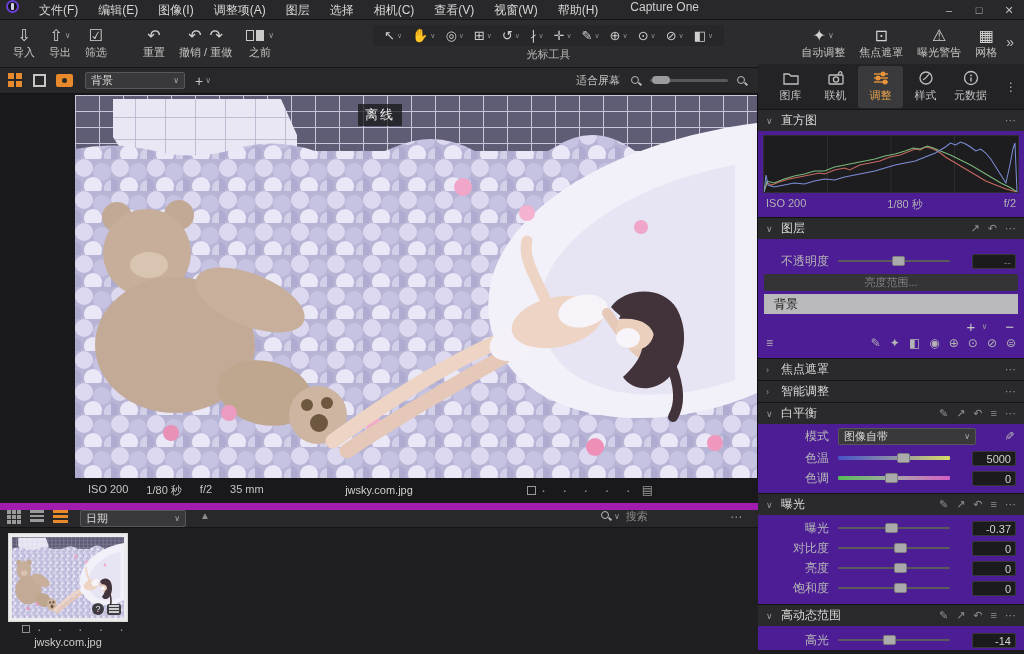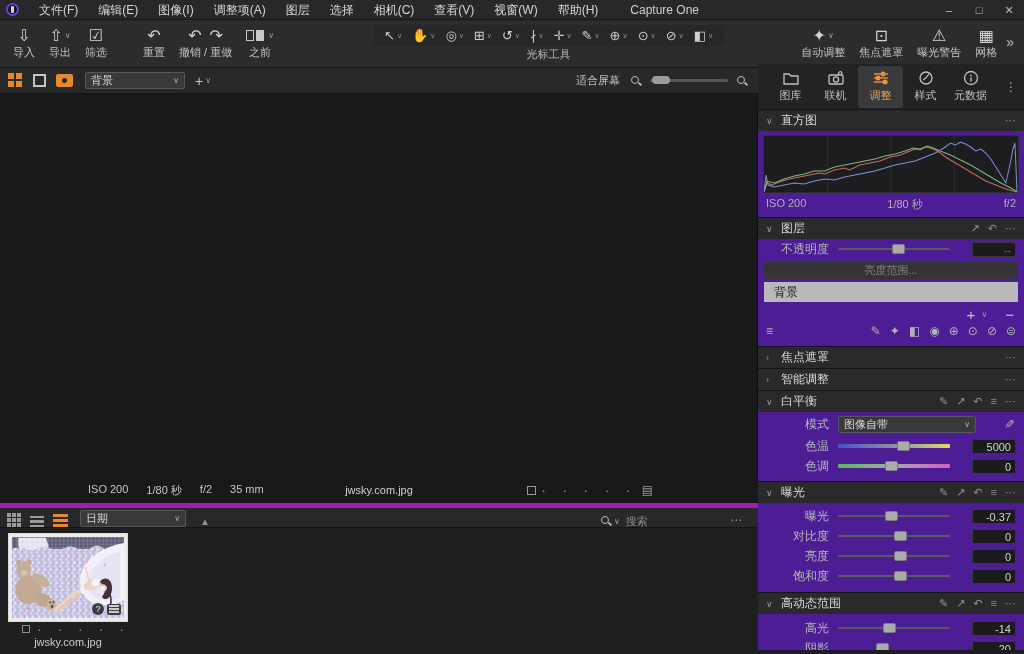--- a/index.html
+++ b/index.html
@@ -2,21 +2,21 @@
 <html><head>
 <meta charset="utf-8">
 <style>
   *{box-sizing:border-box;margin:0;padding:0;-webkit-user-select:none}
   html,body{background:#111;}
   #app{position:relative;width:1024px;height:654px;background:#1d1d1f;overflow:hidden;
        font-family:"Liberation Sans","DejaVu Sans",sans-serif;color:#c8c8c8;font-size:12px}
 
   
   .menubar{position:absolute;left:0;top:0;width:1024px;height:20px;background:#28282a;
-           display:flex;align-items:center;border-bottom:1px solid #161618}
+           display:flex;align-items:flex-start;border-bottom:1px solid #161618}
   .logo{width:13px;height:13px;border-radius:50%;margin:0 10px 0 6px;
         background:#141414;border:2px solid #6a3fd8;position:relative;flex:none}
   .logo::after{content:"";position:absolute;left:3px;top:1px;width:3px;height:7px;background:#cfcfe8;border-radius:1px}
   .menu-item{padding:0 10px;color:#d6d6d6;cursor:default;line-height:20px}
   .app-title{margin-left:22px;color:#cfcfcf}
   .win-btns{margin-left:auto;display:flex}
   .win-btn{width:30px;text-align:center;color:#bdbdbd;font-size:11px;line-height:20px}
 
   
   .toolbar{position:absolute;left:0;top:20px;width:1024px;height:48px;background:#2c2c2e;
@@ -74,21 +74,21 @@
                color:#c6c6c6;font-size:11px}
   .vi-exif{display:flex;gap:0;margin-left:88px}
   .vi-exif span{margin-right:18px}
   .vi-name{position:absolute;left:0;width:758px;text-align:center;color:#d0d0d0;pointer-events:none}
   .vi-right{margin-left:auto;margin-right:105px;display:flex;align-items:center;gap:5px;color:#9a9a9a;z-index:2}
   .vi-sq{width:9px;height:9px;border:1.5px solid #9a9a9a}
   .vi-dots{letter-spacing:6px;font-size:15px;line-height:10px;color:#8f8f8f}
   .vi-list{font-size:12px;color:#9a9a9a}
 
   .browser-toolbar{position:absolute;left:0;top:435px;width:758px;height:25px;background:#28282a;
-                   border-top:5px solid #a21caf;border-bottom:1px solid #141416;display:flex;align-items:flex-end}
+                   border-top:7px solid #a21caf;border-bottom:1px solid #141416;display:flex;align-items:flex-start}
   .bt-ico{margin-left:7px;display:flex;align-items:center}
   .bgrid{width:14px;height:14px;display:grid;grid-template-columns:repeat(3,4px);grid-template-rows:repeat(3,4px);gap:1px}
   .bgrid span{background:#9a9a9a}
   .blist{display:flex;flex-direction:column;gap:2px}
   .blist span{width:14px;height:2.5px;background:#9a9a9a}
   .brows{display:flex;flex-direction:column;gap:2px}
   .brows span{width:15px;height:3px;background:#e8892b}
   .date-dd{width:106px;margin-left:12px}
   .sort-tri{margin-left:14px;color:#8f8f8f;font-size:10px}
   .bt-count{position:absolute;left:0;width:758px;text-align:center;color:#c2c2c2;pointer-events:none}
@@ -381,20 +381,26 @@
       <div class="vt-right">
         <span class="fit-label">适合屏幕</span>
         <span class="mag"></span>
         <span class="zoom-track">
             <span class="zoom-knob"></span>
           </span>
         <span class="mag"></span>
       </div>
     </div>
 
+    <div class="photo-wrap">
+      <svg width="682" height="383" viewBox="0 0 682 383" preserveAspectRatio="none">
+          <use href="#photo-art"></use>
+        </svg>
+      <div class="offline-badge">离线</div>
+    </div>
 
     <div class="viewer-info">
       <span class="vi-name">jwsky.com.jpg</span>
       <div class="vi-exif">
         <span>ISO 200</span>
         <span>1/80 秒</span>
         <span>f/2</span>
         <span>35 mm</span>
       </div>
       <div class="vi-right">
@@ -543,21 +549,21 @@
     <div class="sec" style="padding-bottom:3px">
       <div class="sec-head">
         <span class="sec-caret">∨</span>
         <span class="sec-title">图层</span>
         <span class="sec-icons">
           <span>↗</span>
           <span>↶</span>
           <span>⋯</span>
         </span>
       </div>
-      <div class="prow" style="margin-top:0">
+      <div class="prow" style="margin-top:12px">
         <span class="prow-lbl">不透明度</span>
         <span class="slider">
             <span class="track"></span>
             <span class="knob" style="left:48%"></span>
           </span>
         <span class="val-box val-dim">--</span>
       </div>
       <div class="luma-btn">亮度范围...</div>
       <div class="layer-item">背景</div>
       <div class="pm-row">

